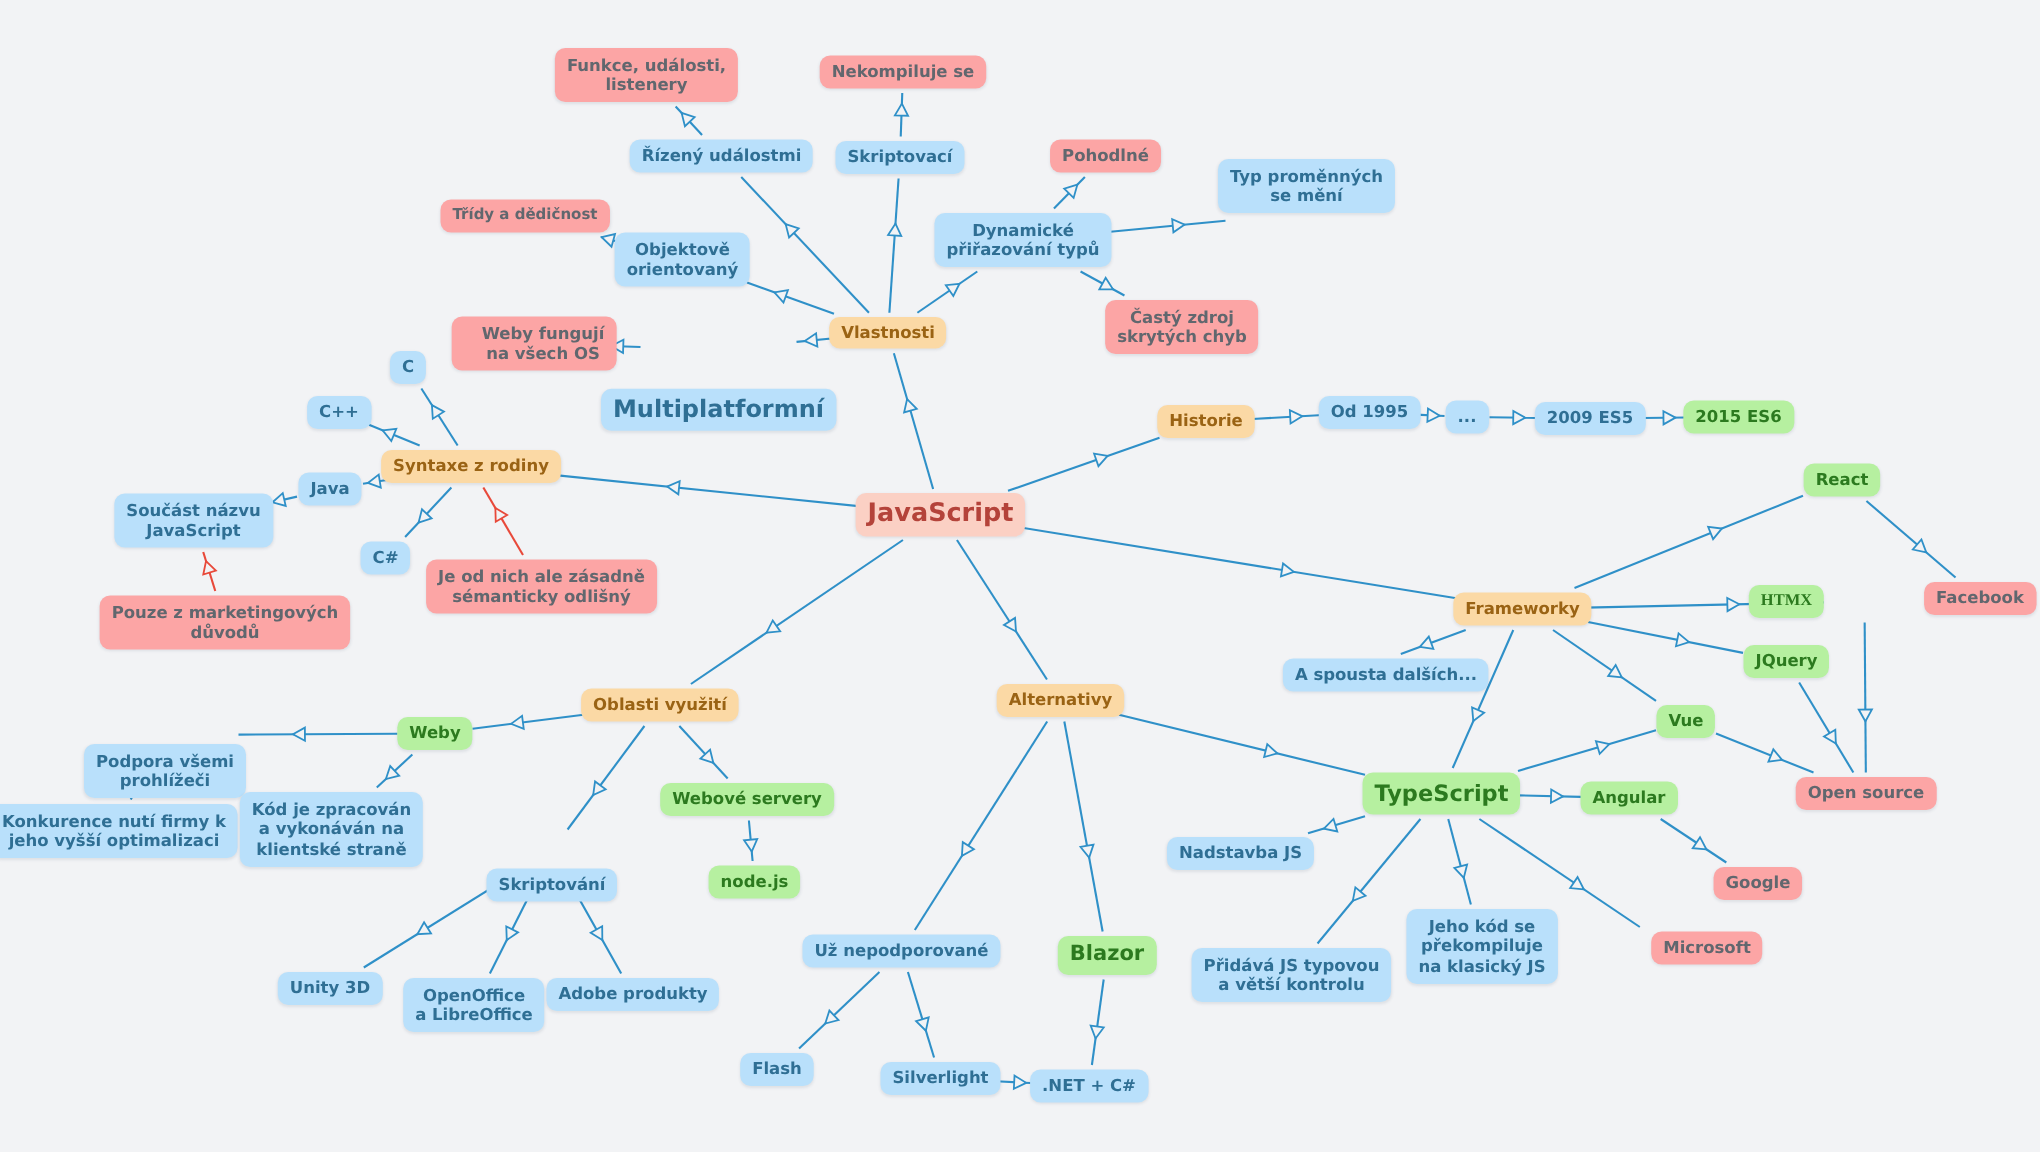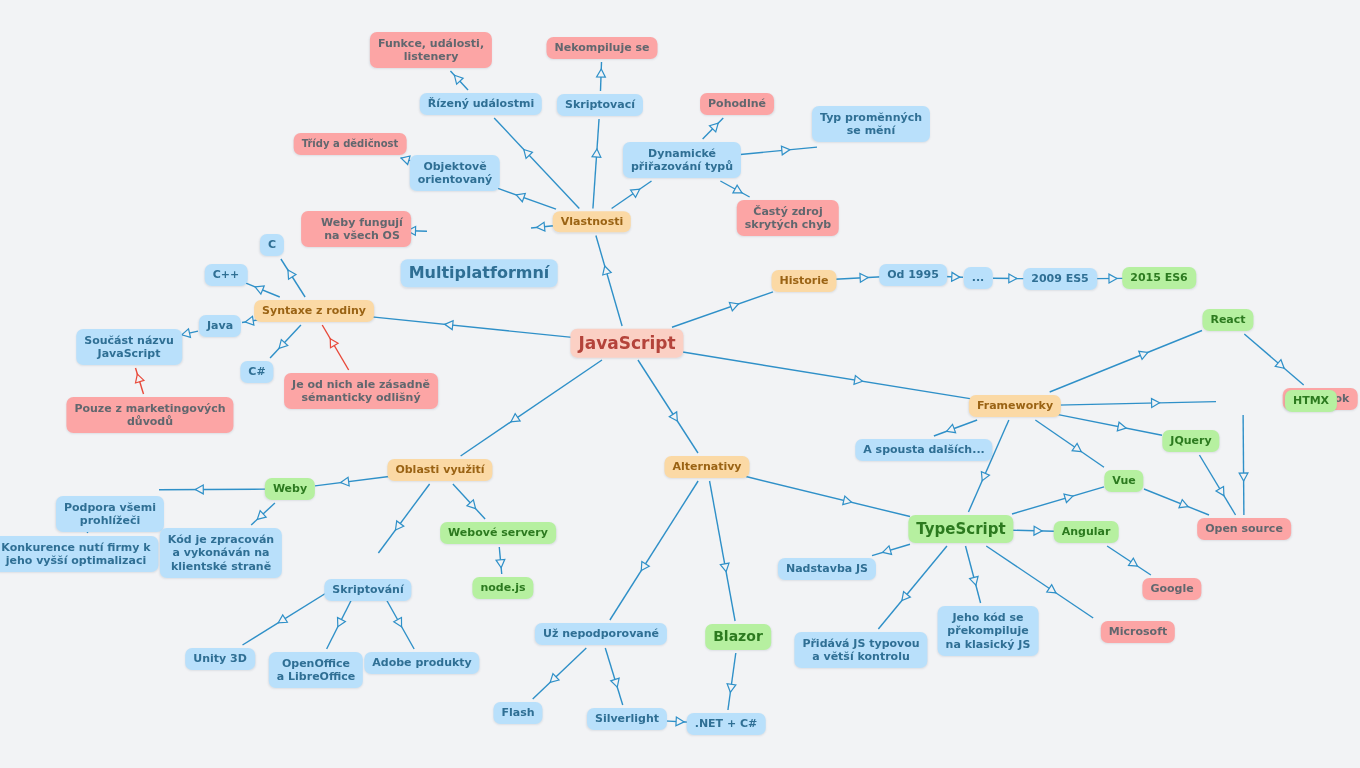--- a/index.html
+++ b/index.html
@@ -336,21 +336,21 @@
       <div class="node t-gray" style="left: 361px; top: 391px; min-width: 126px; min-height: 36px; font-size: 11px;">Je od nich ale zásadně
 sémanticky odlišný</div>
       <div class="node t-orange" style="left: 804px; top: 281px; min-width: 56px; min-height: 22px; font-size: 11px;">Historie</div>
       <div class="node t-blue" style="left: 913px; top: 275px; min-width: 56px; min-height: 22px; font-size: 11px;">Od 1995</div>
       <div class="node t-blue" style="left: 978px; top: 278px; min-width: 24px; min-height: 22px; font-size: 11px;">...</div>
       <div class="node t-blue" style="left: 1060px; top: 279px; min-width: 64px; min-height: 22px; font-size: 11px;">2009 ES5</div>
       <div class="node t-green" style="left: 1159px; top: 278px; min-width: 64px; min-height: 22px; font-size: 11px;">2015 ES6</div>
       <div class="node t-orange" style="left: 1015px; top: 406px; min-width: 78px; min-height: 22px; font-size: 11px;">Frameworky</div>
       <div class="node t-green" style="left: 1228px; top: 320px; min-width: 46px; min-height: 22px; font-size: 11px;">React</div>
       <div class="node t-gray" style="left: 1320px; top: 399px; min-width: 68px; min-height: 22px; font-size: 11px;">Facebook</div>
-      <div class="node t-green" style="left: 1311px; top: 401px; min-width: 48px; min-height: 22px; font-size: 11px;">HTMX</div>
+      <div class="node t-green" style="left: 1191px; top: 401px; min-width: 48px; min-height: 22px; font-size: 11px; font-family: Liberation Serif, serif;">HTMX</div>
       <div class="node t-green" style="left: 1191px; top: 441px; min-width: 52px; min-height: 22px; font-size: 11px;">JQuery</div>
       <div class="node t-green" style="left: 1124px; top: 481px; min-width: 34px; min-height: 22px; font-size: 11px;">Vue</div>
       <div class="node t-gray" style="left: 1244px; top: 529px; min-width: 80px; min-height: 22px; font-size: 11px;">Open source</div>
       <div class="node t-blue" style="left: 896px; top: 450px; min-width: 114px; min-height: 22px; font-size: 11px; margin-left: 28px;">A spousta dalších...</div>
       <div class="node t-green" style="left: 961px; top: 529px; min-width: 96px; min-height: 28px; font-size: 15px;">TypeScript</div>
       <div class="node t-green" style="left: 1086px; top: 532px; min-width: 58px; min-height: 22px; font-size: 11px;">Angular</div>
       <div class="node t-gray" style="left: 1172px; top: 589px; min-width: 54px; min-height: 22px; font-size: 11px;">Google</div>
       <div class="node t-gray" style="left: 1138px; top: 632px; min-width: 64px; min-height: 22px; font-size: 11px;">Microsoft</div>
       <div class="node t-blue" style="left: 827px; top: 569px; min-width: 84px; min-height: 22px; font-size: 11px;">Nadstavba JS</div>
       <div class="node t-blue" style="left: 861px; top: 650px; min-width: 110px; min-height: 36px; font-size: 11px;">Přidává JS typovou

